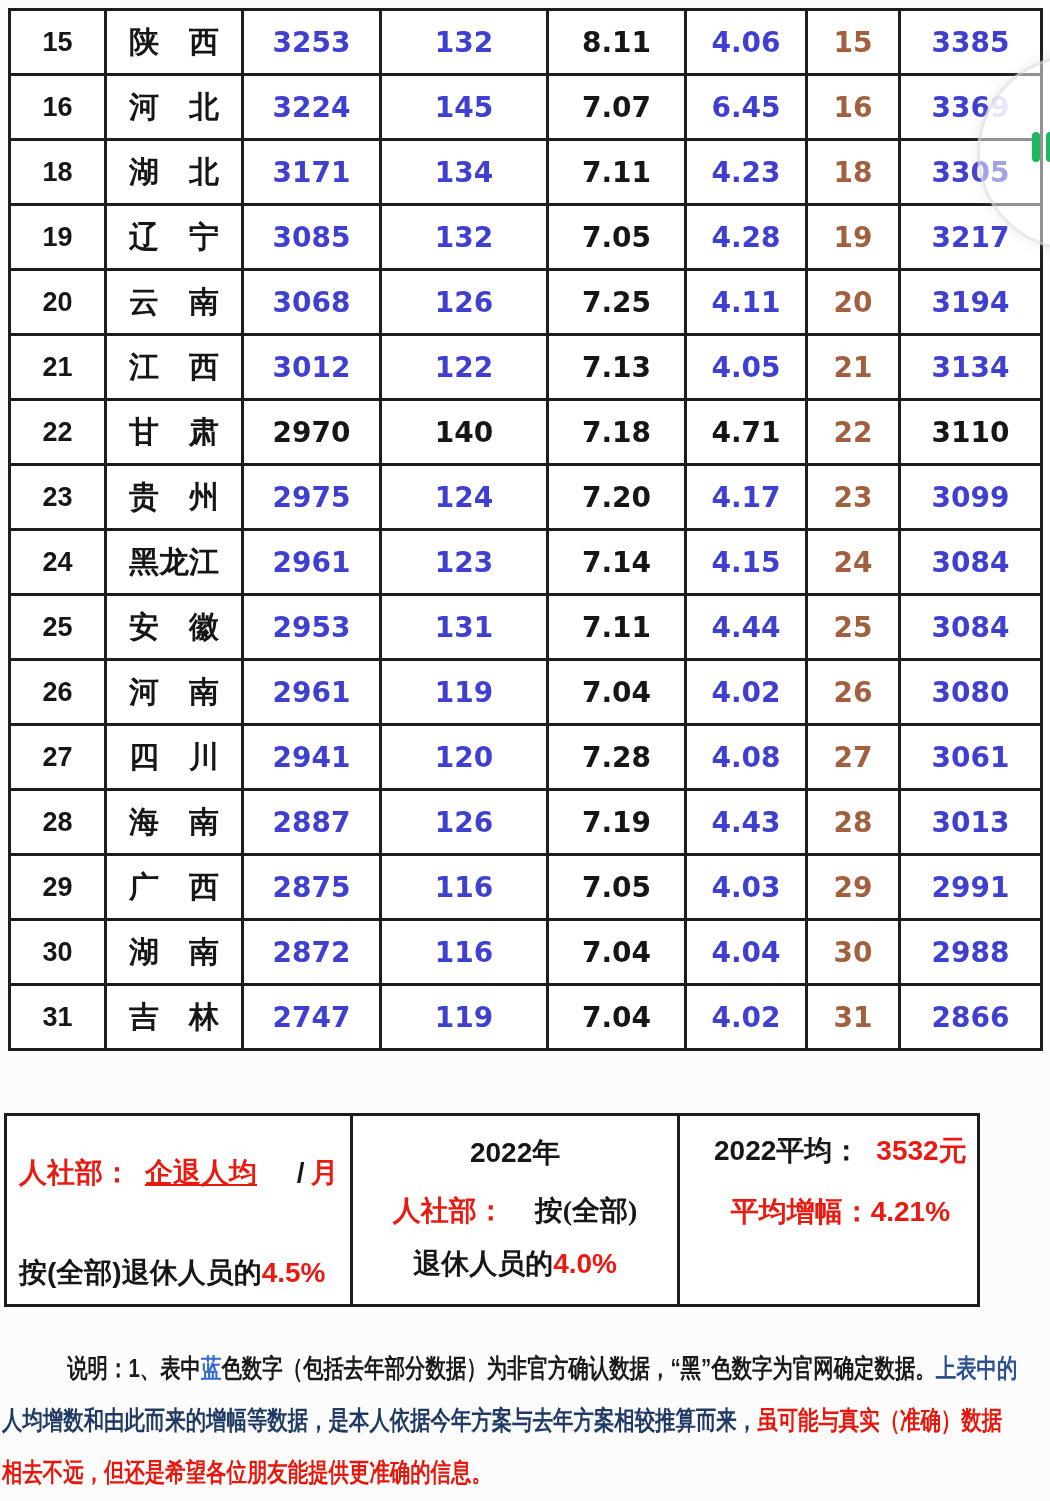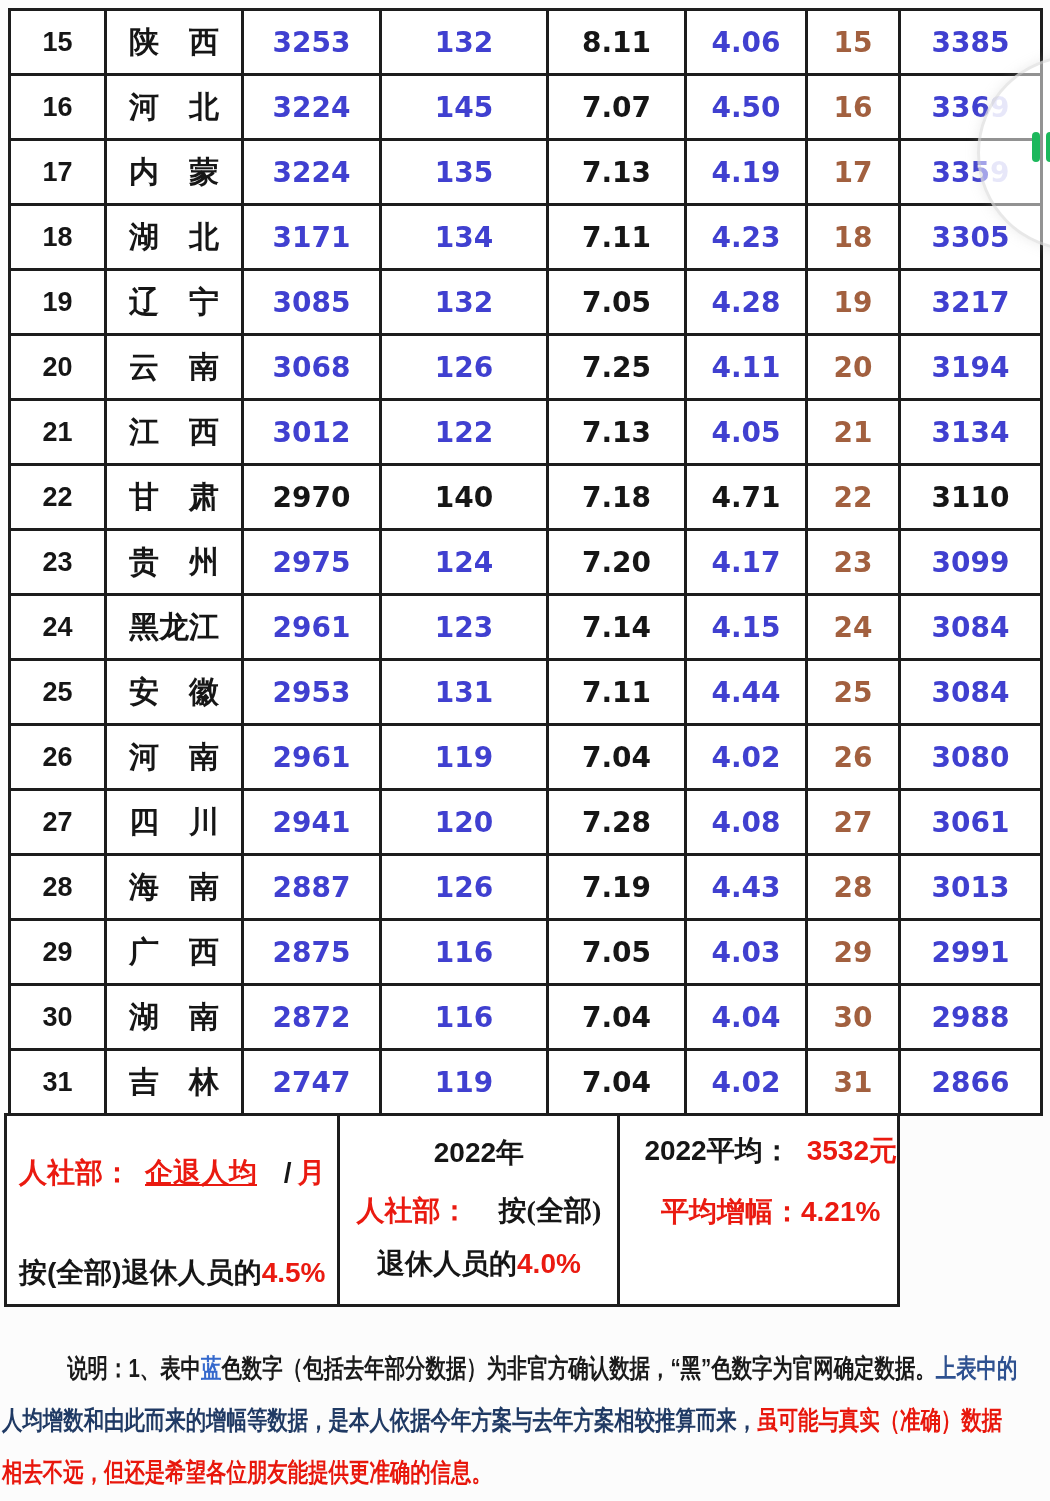--- a/index.html
+++ b/index.html
@@ -10,21 +10,21 @@
   table.main td{border:3px solid #1d1d1d;height:62px;text-align:center;vertical-align:middle;background:#ffffff;
         padding:0;overflow:hidden;}
   .c-rank{font-size:27px;font-weight:bold;color:#161616;}
   .c-prov{font-size:30px;font-weight:bold;color:#161616;}
   .c-num{font-size:28px;font-weight:bold;font-family:"DejaVu Sans","Liberation Sans",sans-serif;}
   .c-blue{color:#4040d0;}
   .c-black{color:#161616;}
   .c-brown{color:#a2603f;}
   .faded{opacity:0.25;}
   
-  .footer{position:absolute;left:4px;top:1113px;width:896px;height:194px;display:flex;}
+  .footer{position:absolute;left:4px;top:1113px;width:976px;height:194px;display:flex;}
   .fcell{border:3px solid #1d1d1d;background:#ffffff;box-sizing:border-box;height:194px;}
   .f1{width:369px;padding:0 12px;}
   .f2{width:349px;margin-left:-3px;text-align:center;}
   .f3{width:320px;margin-left:-3px;padding-left:24px;text-align:center;}
   .fline{font-size:28px;font-weight:bold;white-space:nowrap;}
   .red{color:#ea1a10;}
   .blk{color:#161616;}
   .fl1{margin-top:38px;display:flex;align-items:baseline;}
   .fl1 .gap1{margin-left:14px;text-decoration:underline;}
   .fl1 .pushR{margin-left:auto;margin-right:6px;}
@@ -80,33 +80,23 @@
           <td class="c-num c-blue">4.06</td>
           <td class="c-num c-brown">15</td>
           <td class="c-num c-blue">3385</td>
         </tr>
         <tr>
           <td class="c-rank">16</td>
           <td class="c-prov">河　北</td>
           <td class="c-num c-blue">3224</td>
           <td class="c-num c-blue">145</td>
           <td class="c-num c-black">7.07</td>
-          <td class="c-num c-blue">4.50</td>
+          <td class="c-num c-blue">6.45</td>
           <td class="c-num c-brown">16</td>
           <td class="c-num c-blue"><span>336</span><span class="faded">9</span></td>
-        </tr>
-        <tr>
-          <td class="c-rank">17</td>
-          <td class="c-prov">内　蒙</td>
-          <td class="c-num c-blue">3224</td>
-          <td class="c-num c-blue">135</td>
-          <td class="c-num c-black">7.13</td>
-          <td class="c-num c-blue">4.19</td>
-          <td class="c-num c-brown">17</td>
-          <td class="c-num c-blue"><span>335</span><span class="faded">9</span></td>
         </tr>
         <tr>
           <td class="c-rank">18</td>
           <td class="c-prov">湖　北</td>
           <td class="c-num c-blue">3171</td>
           <td class="c-num c-blue">134</td>
           <td class="c-num c-black">7.11</td>
           <td class="c-num c-blue">4.23</td>
           <td class="c-num c-brown">18</td>
           <td class="c-num c-blue">3305</td>

